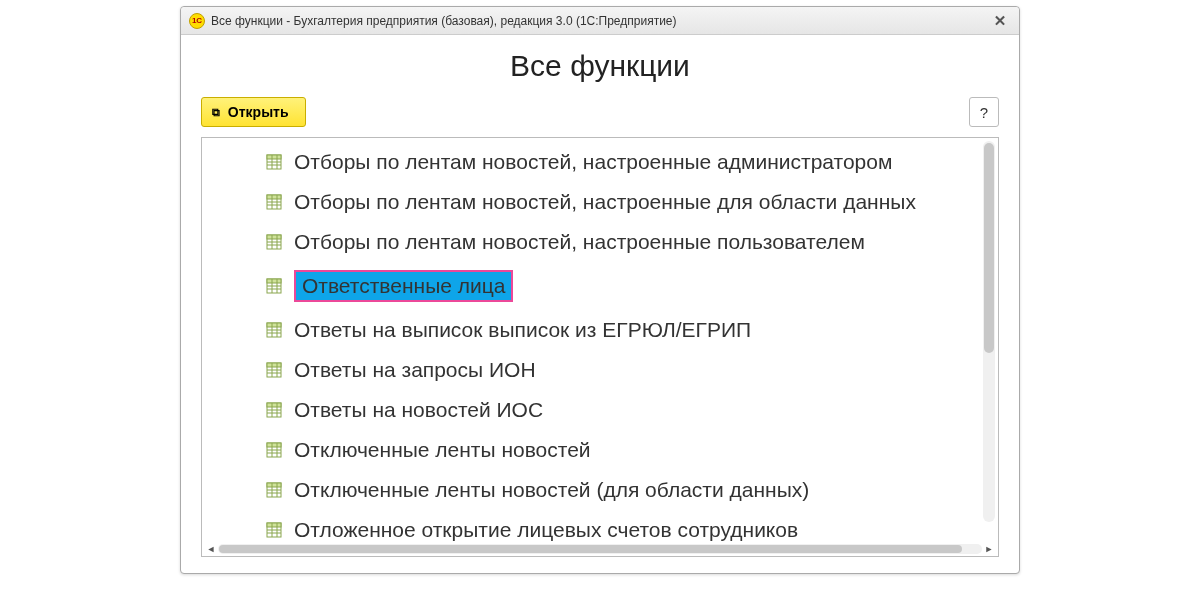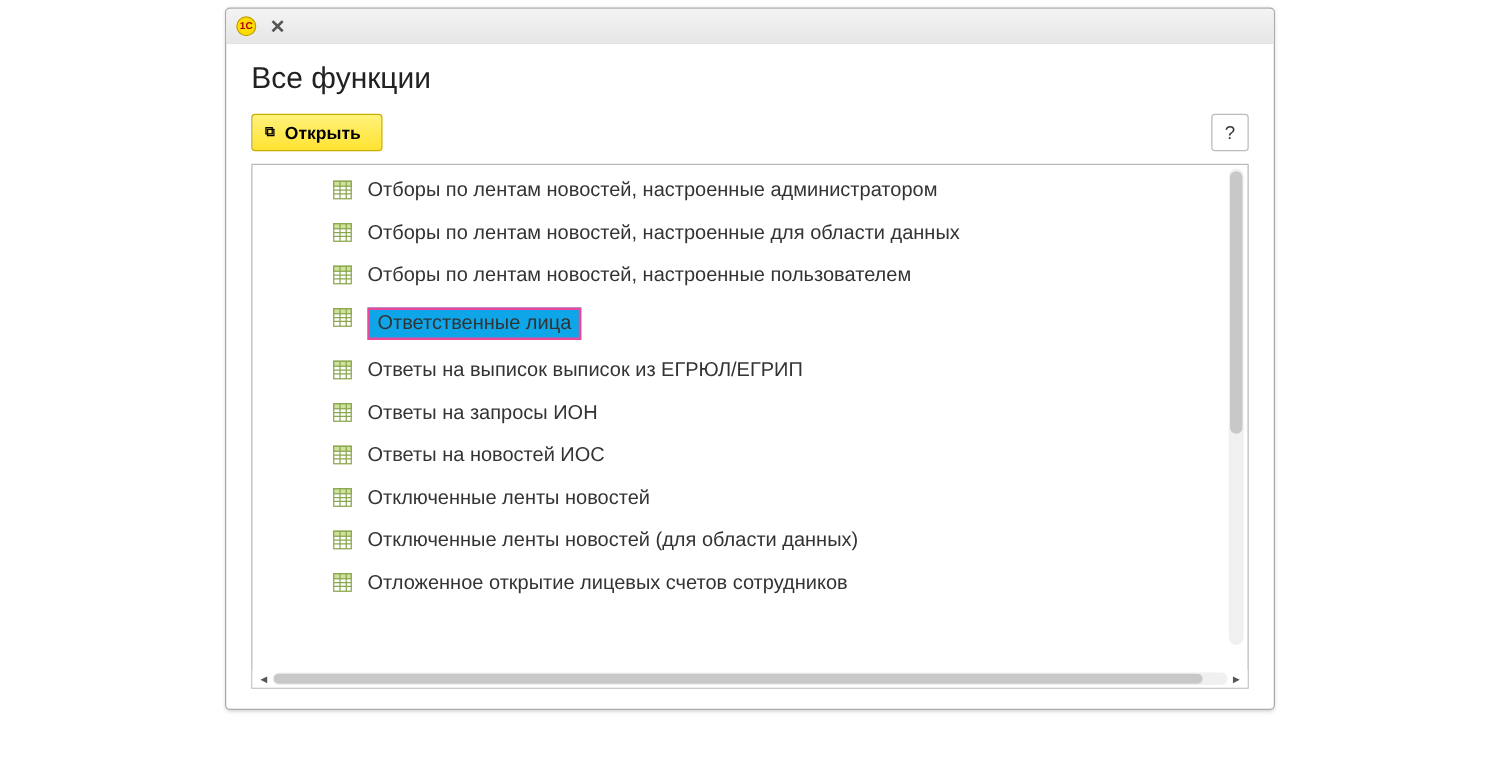--- a/index.html
+++ b/index.html
@@ -60,24 +60,25 @@
       justify-content: center;
       color: #555;
       font-size: 15px;
       font-weight: bold;
       cursor: pointer;
     }
     .content {
       padding: 14px 20px 16px 20px;
     }
     .page-title {
-      font-size: 24px;
+      font-size: 30px;
       font-weight: normal;
       color: #222;
       margin-bottom: 14px;
+      text-align: center;
     }
     .toolbar {
       display: flex;
       align-items: center;
       justify-content: space-between;
       margin-bottom: 10px;
     }
     .btn-open {
       background: linear-gradient(to bottom, #fff27a, #ffe333);
       border: 1px solid #c9ae00;
@@ -119,22 +120,23 @@
       flex: 1;
       overflow: hidden;
       position: relative;
       padding-right: 18px;
     }
     .list-inner {
       padding-top: 4px;
     }
     .item {
       display: flex;
+      align-items: center;
       padding: 8px 0 8px 64px;
-      font-size: 16px;
+      font-size: 21px;
       color: #333;
       cursor: pointer;
     }
     .table-icon {
       width: 16px;
       height: 16px;
       flex-shrink: 0;
       margin-right: 12px;
     }
     .item-label {
@@ -193,20 +195,21 @@
       background: #c8c8c8;
       border-radius: 4px;
     }
   </style>
 </head>
 <body>
 
 <div class="window">
   <div class="titlebar">
     <div class="app-icon">1C</div>
+    <div class="titlebar-text">Все функции - Бухгалтерия предприятия (базовая), редакция 3.0  (1С:Предприятие)</div>
     <div class="close-btn">
       <span>✕</span>
     </div>
   </div>
   <div class="content">
     <h1 class="page-title">Все функции</h1>
     <div class="toolbar">
       <button class="btn-open">
         <span class="open-icon">⧉</span>
         <span>Открыть</span>

